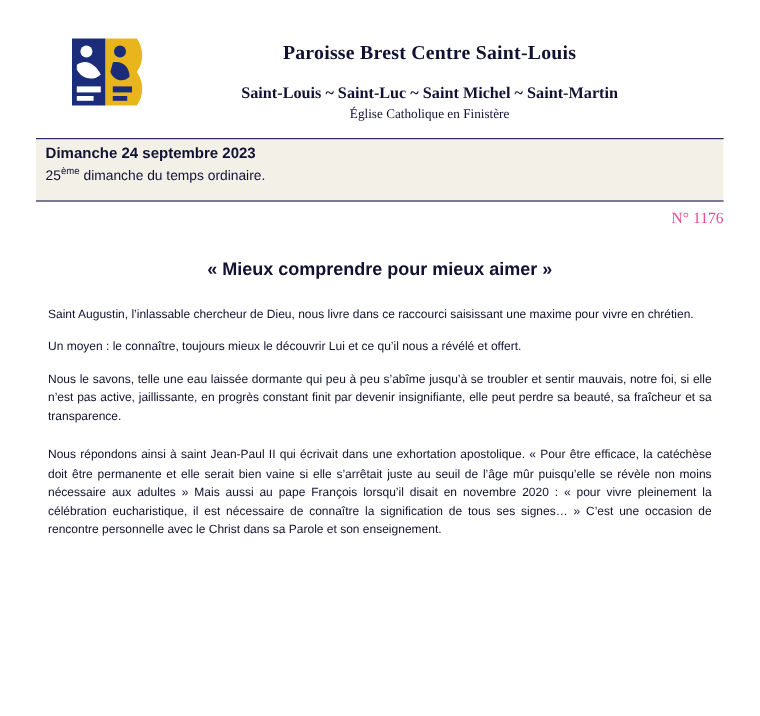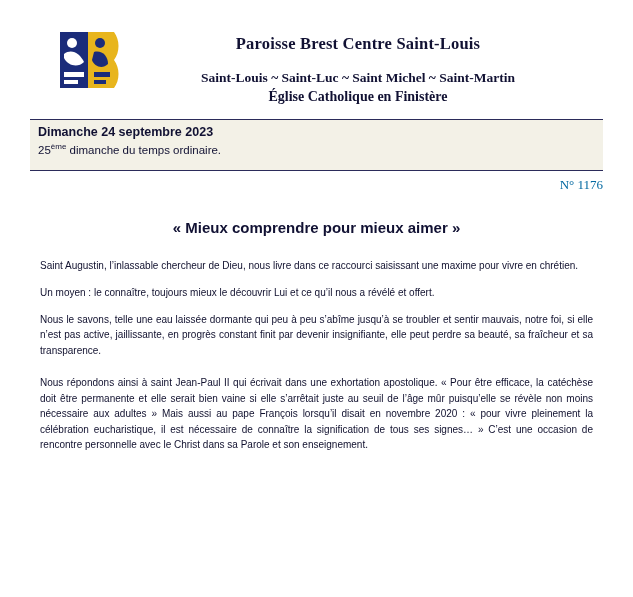--- a/index.html
+++ b/index.html
@@ -52,24 +52,23 @@
   }
   .parish-subtitle {
     font-family: "Liberation Serif", serif;
     font-weight: bold;
     font-size: 13.5px;
     color: #111133;
     margin-top: 16px;
   }
   .parish-diocese {
     font-family: "Liberation Serif", serif;
-    font-size: 14px;
+    font-size: 11px;
     color: #111133;
     margin-top: 3px;
-    font-weight: bold;
   }
 
   
   .date-band {
     margin: 10px 30px 0 30px;
     background: #f3f1e7;
     border-top: 1.2px solid #2b2b5a;
     border-bottom: 1.2px solid #2b2b5a;
     padding: 5px 8px 14px 8px;
   }
@@ -86,21 +85,21 @@
     margin-top: 3px;
   }
   .date-line2 .ord {
     font-size: 8px;
     vertical-align: super;
   }
   .issue {
     text-align: right;
     font-family: "Liberation Serif", serif;
     font-size: 13px;
-    color: #0369a1;
+    color: #ec4899;
     margin: 6px 30px 0 30px;
   }
 
   
   .content {
     margin: 0 40px;
     padding-top: 26px;
   }
   .article-title {
     text-align: center;

